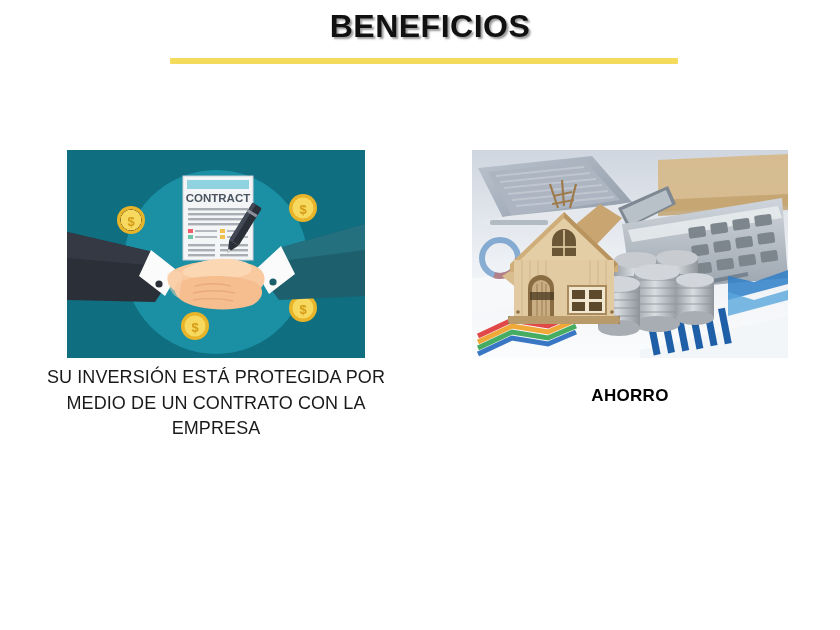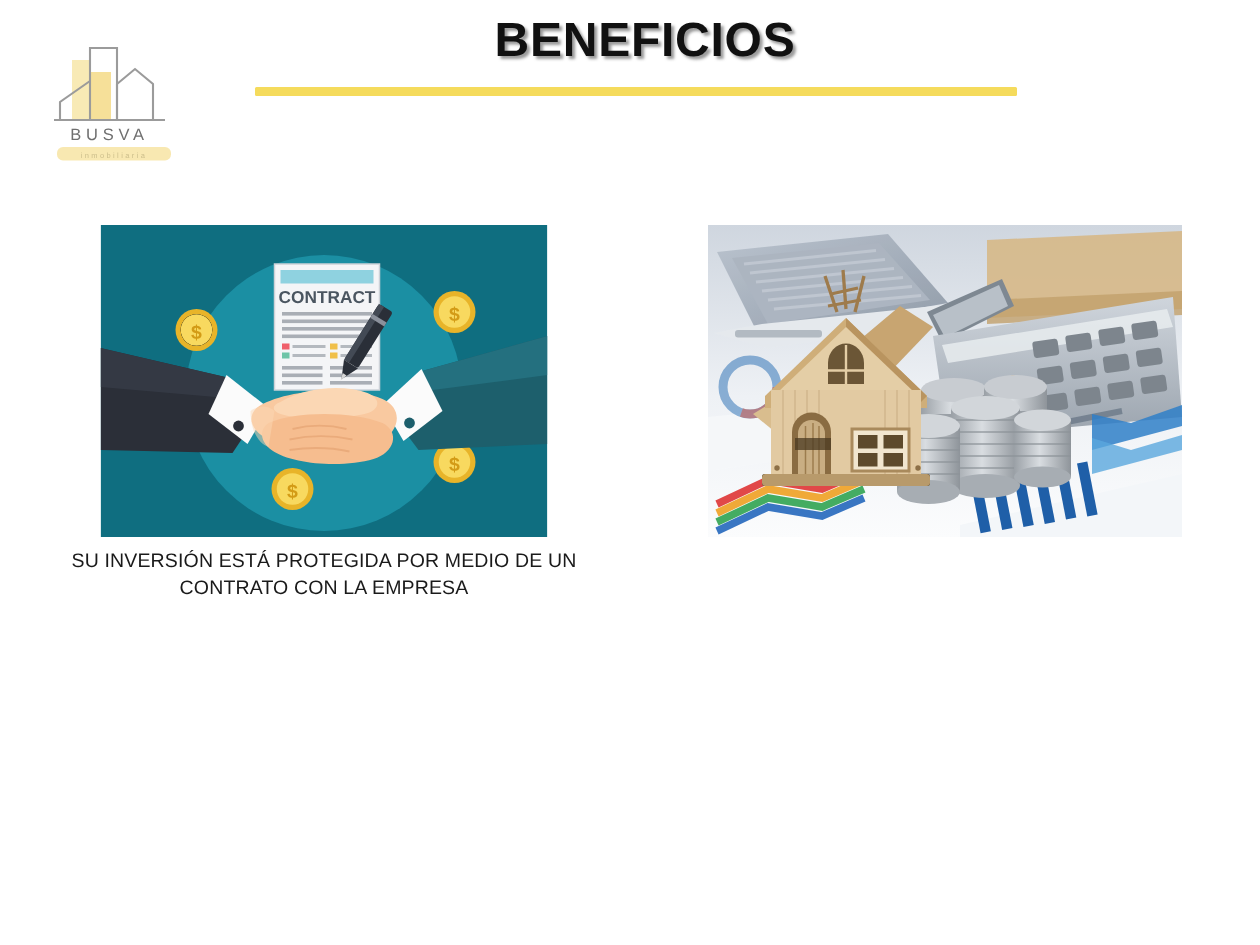--- a/index.html
+++ b/index.html
@@ -85,54 +85,33 @@
     margin-top: 28px;
     text-align: center;
     font-size: 17px;
     font-weight: bold;
     color: #000000;
     letter-spacing: 0.3px;
   }
   .caption-body {
     margin-top: 7px;
     text-align: center;
-    font-size: 13px;
+    font-size: 18px;
     line-height: 1.42;
     color: #1a1a1a;
     letter-spacing: 0.1px;
   }
   .col-left .caption-body  { padding: 0 12px; }
   .col-right .caption-body { padding: 0 2px; }
 </style>
 </head>
 <body>
 
 <div class="slide">
 
-  <div class="logo">
-    <svg viewBox="0 0 100 88" xmlns="http://www.w3.org/2000/svg" aria-hidden="true">
-
-      <rect x="18" y="18" width="12" height="40" fill="#f7e6a8" opacity="0.85"></rect>
-      <rect x="30" y="26" width="14" height="32" fill="#f5dd8e" opacity="0.9"></rect>
-
-      <path d="M30 10 L48 10 L48 58 L30 58 Z" fill="none" stroke="#9b9b9b" stroke-width="1.4"></path>
-
-      <path d="M48 34 L60 24 L72 34 L72 58 L48 58 Z" fill="none" stroke="#9b9b9b" stroke-width="1.4"></path>
-
-      <path d="M10 58 L10 46 L30 32" fill="none" stroke="#9b9b9b" stroke-width="1.4"></path>
-
-      <line x1="6" y1="58" x2="80" y2="58" stroke="#9b9b9b" stroke-width="1.3"></line>
-
-      <text x="43" y="71" text-anchor="middle" font-family="Liberation Sans, sans-serif" font-size="11" letter-spacing="3.2" fill="#6f6f6f">BUSVA</text>
-
-      <rect x="8" y="76" width="76" height="9" rx="4" fill="#f7e6a8" opacity="0.9"></rect>
-      <text x="46" y="83" text-anchor="middle" font-family="Liberation Sans, sans-serif" font-size="5" letter-spacing="1.6" fill="#cdbf8c">inmobiliaria</text>
-    </svg>
-
-  </div>
 
   <div class="slide-title">BENEFICIOS</div>
   <div class="title-rule"></div>
 
   <div class="col col-left">
 
     <div class="figure fig-left">
       <svg viewBox="0 0 298 208" xmlns="http://www.w3.org/2000/svg" aria-hidden="true">
 
         <rect x="0" y="0" width="298" height="208" fill="#0f6e80"></rect>
@@ -450,15 +429,16 @@
           <rect x="36" y="166" width="112" height="8" rx="2" fill="#b89a6b"></rect>
 
           <circle cx="46" cy="162" r="1.8" fill="#8d7047"></circle>
           <circle cx="140" cy="162" r="1.8" fill="#8d7047"></circle>
         </g>
 
         <rect x="0" y="0" width="316" height="208" fill="none"></rect>
       </svg>
     </div>
 
+    <div class="caption-head">AHORRO</div>
   </div>
 
 </div>
 
 </body></html>

